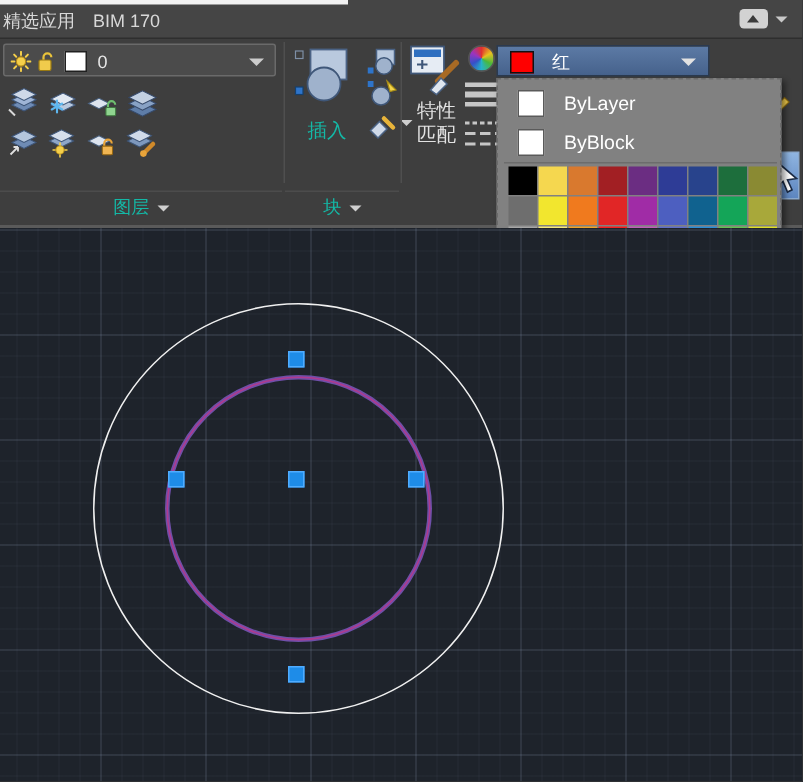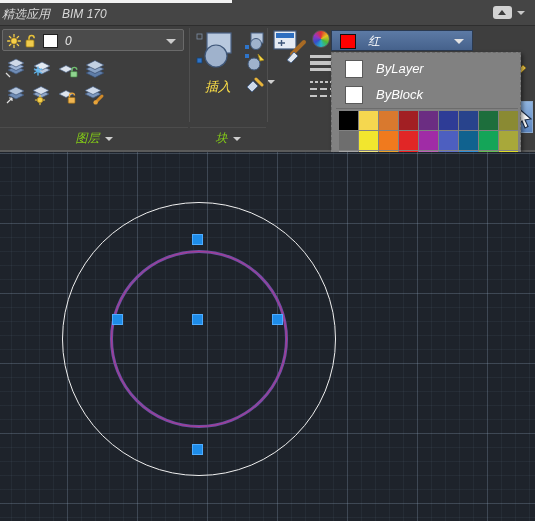--- a/index.html
+++ b/index.html
@@ -2,21 +2,21 @@
 <html><head>
 <meta charset="utf-8">
 <style>
   * { box-sizing: border-box; margin: 0; padding: 0; }
   html, body {
     width: 535px; height: 521px;
     overflow: hidden;
     font-family: "Liberation Sans", "DejaVu Sans", sans-serif;
     background: #3f3f3f;
   }
-  #app { position: relative; width: 535px; height: 487px; font-style: italic; }
+  #app { position: relative; width: 535px; height: 487px; }
 
   
   .tabbar {
     position: absolute; left: 0; top: 0; width: 535px; height: 26px;
     background: #454545;
     border-bottom: 1px solid #2e2e2e;
   }
   .tabbar-topline {
     position: absolute; left: 0; top: 0; width: 232px; height: 3px;
     background: #f2f2f2;
@@ -50,21 +50,21 @@
     position: absolute; left: 0; top: 26px; width: 535px; height: 126px;
     background: #3e3e3e;
     border-bottom: 2px solid #5a5a5a;
   }
   .panel-sep {
     position: absolute; top: 2px; width: 1px; height: 94px;
     background: #4f4f4f;
   }
   .panel-label {
     position: absolute; bottom: 2px; height: 20px;
-    color: #84cc16; font-size: 12px; line-height: 20px;
+    color: #14b8a6; font-size: 12px; line-height: 20px;
     text-align: center; white-space: nowrap;
   }
   .panel-label .caret {
     display: inline-block; margin-left: 5px;
     border-left: 4px solid transparent; border-right: 4px solid transparent;
     border-top: 4px solid #cfcfcf; vertical-align: middle;
   }
   .panel-bottomline {
     position: absolute; bottom: 22px; height: 1px; background: #4c4c4c;
   }
@@ -94,21 +94,21 @@
     border-top: 5px solid #cccccc;
   }
 
   
   .licon { position: absolute; width: 26px; height: 22px; }
 
   
   .insert-big { position: absolute; left: 196px; top: 4px; width: 44px; height: 44px; }
   .insert-label {
     position: absolute; left: 192px; top: 52px; width: 52px;
-    color: #fde047; font-size: 13px; text-align: center;
+    color: #14b8a6; font-size: 13px; text-align: center;
   }
   .ins-small { position: absolute; width: 22px; height: 20px; }
 
   
   .prop-big { position: absolute; left: 273px; top: 4px; width: 38px; height: 34px; }
   .prop-label {
     position: absolute; left: 268px; top: 40px; width: 46px;
     color: #e2e2e2; font-size: 13px; text-align: center; line-height: 16px;
   }
   .colorwheel {
@@ -409,20 +409,24 @@
     <div class="panel-sep" style="left:267px;"></div>
 
     <div class="prop-big">
       <svg viewBox="0 0 38 34" width="38" height="34">
         <rect x="1" y="1" width="22" height="18" fill="#e6ecf4" stroke="#3f5779" stroke-width="1.2"></rect>
         <rect x="3" y="3" width="18" height="5" fill="#2e6fc0"></rect>
         <path d="M5 13 h7 M8.5 10 v6" stroke="#3f5779" stroke-width="1.4"></path>
         <path d="M19 24 L31 12" stroke="#a86a24" stroke-width="4" stroke-linecap="round"></path>
         <path d="M14 30 L21 22 L25 26 L18 33 Z" fill="#dfe6ef" stroke="#4b6385" stroke-width="1"></path>
       </svg>
+    </div>
+    <div class="prop-label">
+      <div>特性</div>
+      <div>匹配</div>
     </div>
     <div class="colorwheel"></div>
     <div class="lw-stack">
       <div class="lw-bar" style="top:0px;  height:3px;"></div>
       <div class="lw-bar" style="top:6px;  height:4px;"></div>
       <div class="lw-bar" style="top:13px; height:3px;"></div>
     </div>
     <div class="lt-stack">
       <svg viewBox="0 0 24 20" width="24" height="20">
         <line x1="0" y1="2" x2="24" y2="2" stroke="#c6c6c6" stroke-width="2" stroke-dasharray="3 2"></line>

